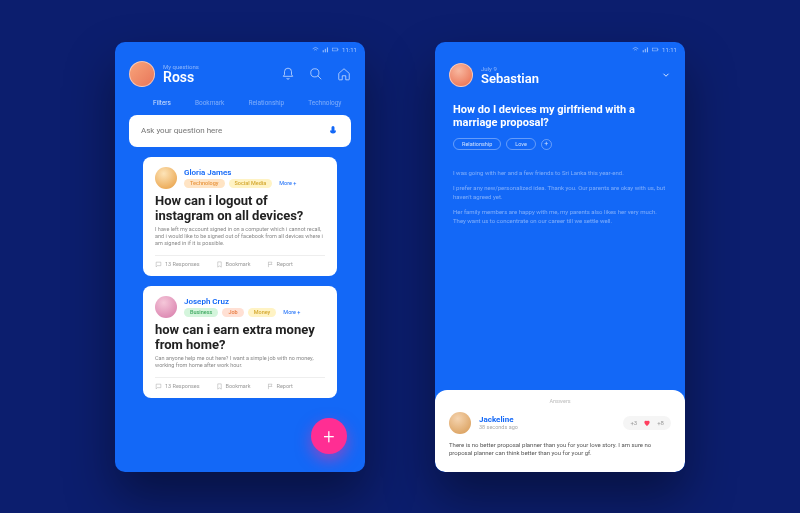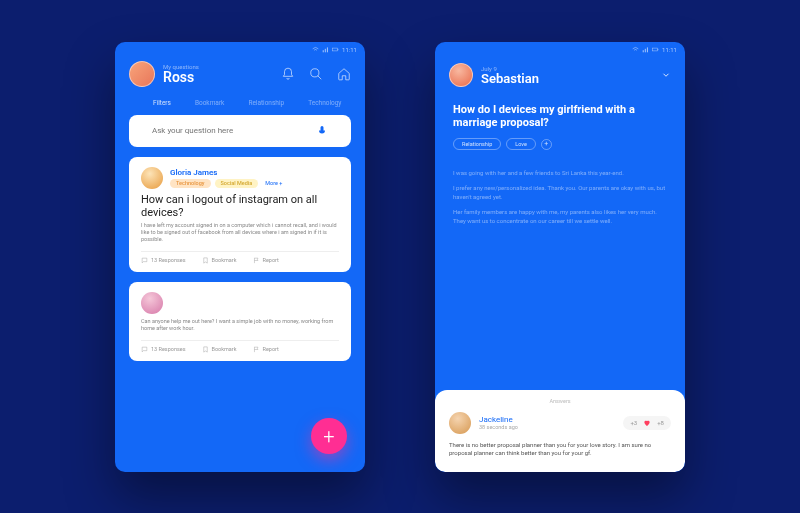--- a/index.html
+++ b/index.html
@@ -14,38 +14,38 @@
   .user-block { flex: 1; }
   .subtitle { font-size: 6px; color: rgba(255,255,255,0.5); }
   .username { font-size: 14px; font-weight: 600; color: #fff; line-height: 1; }
   .header-icons { display: flex; gap: 14px; }
   .hicon { width: 14px; height: 14px; stroke: rgba(255,255,255,0.7); stroke-width: 1.5; fill: none; }
   
   .filter-row { display: flex; align-items: center; gap: 24px; padding: 4px 14px 8px; font-size: 6.5px; color: rgba(255,255,255,0.45); overflow: hidden; white-space: nowrap; }
   .filter-row .ficon { width: 8px; height: 8px; stroke: rgba(255,255,255,0.7); fill: none; stroke-width: 1.5; }
   .filter-label { color: rgba(255,255,255,0.8); }
   
-  .search-box { margin: 0 14px 10px; background: #fff; border-radius: 8px; display: flex; align-items: center; padding: 10px 23px; }
+  .search-box { margin: 0 14px 10px; background: #fff; border-radius: 8px; display: flex; align-items: center; padding: 10px 12px; }
   .search-box input { border: none; flex: 1; font-size: 8px; color: #aaa; outline: none; background: transparent; }
   .mic-icon { width: 12px; height: 12px; fill: #1368f7; }
   
-  .card { margin: 0 14px 10px; background: #fff; border-radius: 8px; padding: 10px 12px 8px; }
+  .card { margin: 0 28px 10px; background: #fff; border-radius: 8px; padding: 10px 12px 8px; }
   .card-head { display: flex; align-items: center; gap: 7px; margin-bottom: 4px; }
   .card-avatar { width: 22px; height: 22px; border-radius: 50%; flex-shrink: 0; }
   .av1 { background: radial-gradient(circle at 40% 30%, #fde4b8, #e79a3c); }
   .av2 { background: radial-gradient(circle at 40% 30%, #f5c7d9, #d678a8); }
   .card-user { font-size: 8px; font-weight: 600; color: #1368f7; }
   .tags { display: flex; gap: 4px; margin-top: 2px; align-items: center; }
   .tag { font-size: 5.5px; padding: 1.5px 6px; border-radius: 7px; font-weight: 500; }
   .tag-orange { background: #ffe4c4; color: #e8953e; }
   .tag-yellow { background: #fff3c4; color: #d4a830; }
   .tag-green { background: #d4f5dc; color: #3ea860; }
   .tag-peach { background: #ffe0d4; color: #e87a3e; }
   .tag-more { font-size: 5.5px; color: #1368f7; padding: 1px 3px; }
-  .card-q { font-size: 11px; font-weight: 400; color: #222; margin-bottom: 3px; }
+  .card-q { font-size: 13px; font-weight: 700; color: #222; margin-bottom: 3px; }
   .card-body { font-size: 5.5px; color: #888; line-height: 1.35; margin-bottom: 7px; }
   .card-actions { display: flex; gap: 16px; border-top: 1px solid #eee; padding-top: 5px; }
   .caction { display: flex; align-items: center; gap: 3px; font-size: 5.5px; color: #999; }
   .caction svg { width: 7px; height: 7px; stroke: #999; fill: none; stroke-width: 1.5; }
   
   .fab { position: absolute; bottom: 18px; right: 18px; width: 36px; height: 36px; border-radius: 50%; background: #ff2e93; display: flex; align-items: center; justify-content: center; color: #fff; font-size: 20px; font-weight: 300; box-shadow: 0 6px 15px rgba(255,46,147,0.5); }
   
   
   .header2 { display: flex; align-items: center; padding: 8px 14px 10px; gap: 20px; }
   .back-user { display: flex; align-items: center; gap: 8px; flex: 1; }
@@ -59,21 +59,21 @@
   .qtag { font-size: 5.5px; padding: 2px 8px; border-radius: 8px; border: 1px solid rgba(255,255,255,0.35); color: rgba(255,255,255,0.8); }
   .qtag-plus { width: 11px; height: 11px; border-radius: 50%; border: 1px solid rgba(255,255,255,0.35); display: flex; align-items: center; justify-content: center; font-size: 7px; color: rgba(255,255,255,0.8); }
   
   .desc { padding: 8px 18px; font-size: 6px; color: rgba(255,255,255,0.45); line-height: 1.5; }
   .desc p { margin-bottom: 6px; }
   
   .answer-card { position: absolute; bottom: 0; left: 0; right: 0; background: #fff; border-radius: 12px 12px 10px 10px; padding: 8px 14px 14px; }
   .answers-label { text-align: center; font-size: 5.5px; color: #bbb; margin-bottom: 8px; }
   .answer-head { display: flex; align-items: center; gap: 8px; margin-bottom: 7px; }
   .av4 { background: radial-gradient(circle at 40% 30%, #f5d4b0, #d69850); }
-  .answer-user { font-size: 8px; font-weight: 400; color: #1368f7; }
+  .answer-user { font-size: 8px; font-weight: 700; color: #1368f7; }
   .answer-time { font-size: 5.5px; color: #aaa; }
   .react { margin-left: auto; background: #f5f5f5; border-radius: 12px; display: flex; align-items: center; gap: 6px; padding: 3px 7px; font-size: 6px; color: #999; }
   .heart { width: 8px; height: 8px; fill: #ff4060; }
   .answer-body { font-size: 6px; color: #555; line-height: 1.4; }
 </style>
 </head>
 <body>
 
 <div class="phone">
   <div class="status-bar">
@@ -162,21 +162,31 @@
             <path d="M5 3v18 M5 4h12l-2 4 2 4H5"></path>
           </svg>
           <span>Report</span>
         </div>
     </div>
   </div>
 
   <div class="card">
     <div class="card-head">
       <div class="card-avatar av2"></div>
-    </div>
+      <div>
+        <div class="card-user">Joseph Cruz</div>
+        <div class="tags">
+          <span class="tag tag-green">Business</span>
+          <span class="tag tag-peach">Job</span>
+          <span class="tag tag-yellow">Money</span>
+          <span class="tag-more">More +</span>
+        </div>
+      </div>
+    </div>
+    <div class="card-q">how can i earn extra money from home?</div>
     <div class="card-body">Can anyone help me out here? I want a simple job with no money, working from home after work hour.</div>
     <div class="card-actions">
       <div class="caction">
           <svg viewBox="0 0 24 24">
             <path d="M4 4h16v12H8l-4 4z"></path>
           </svg>
           <span>13 Responses</span>
         </div>
       <div class="caction">
           <svg viewBox="0 0 24 24">

